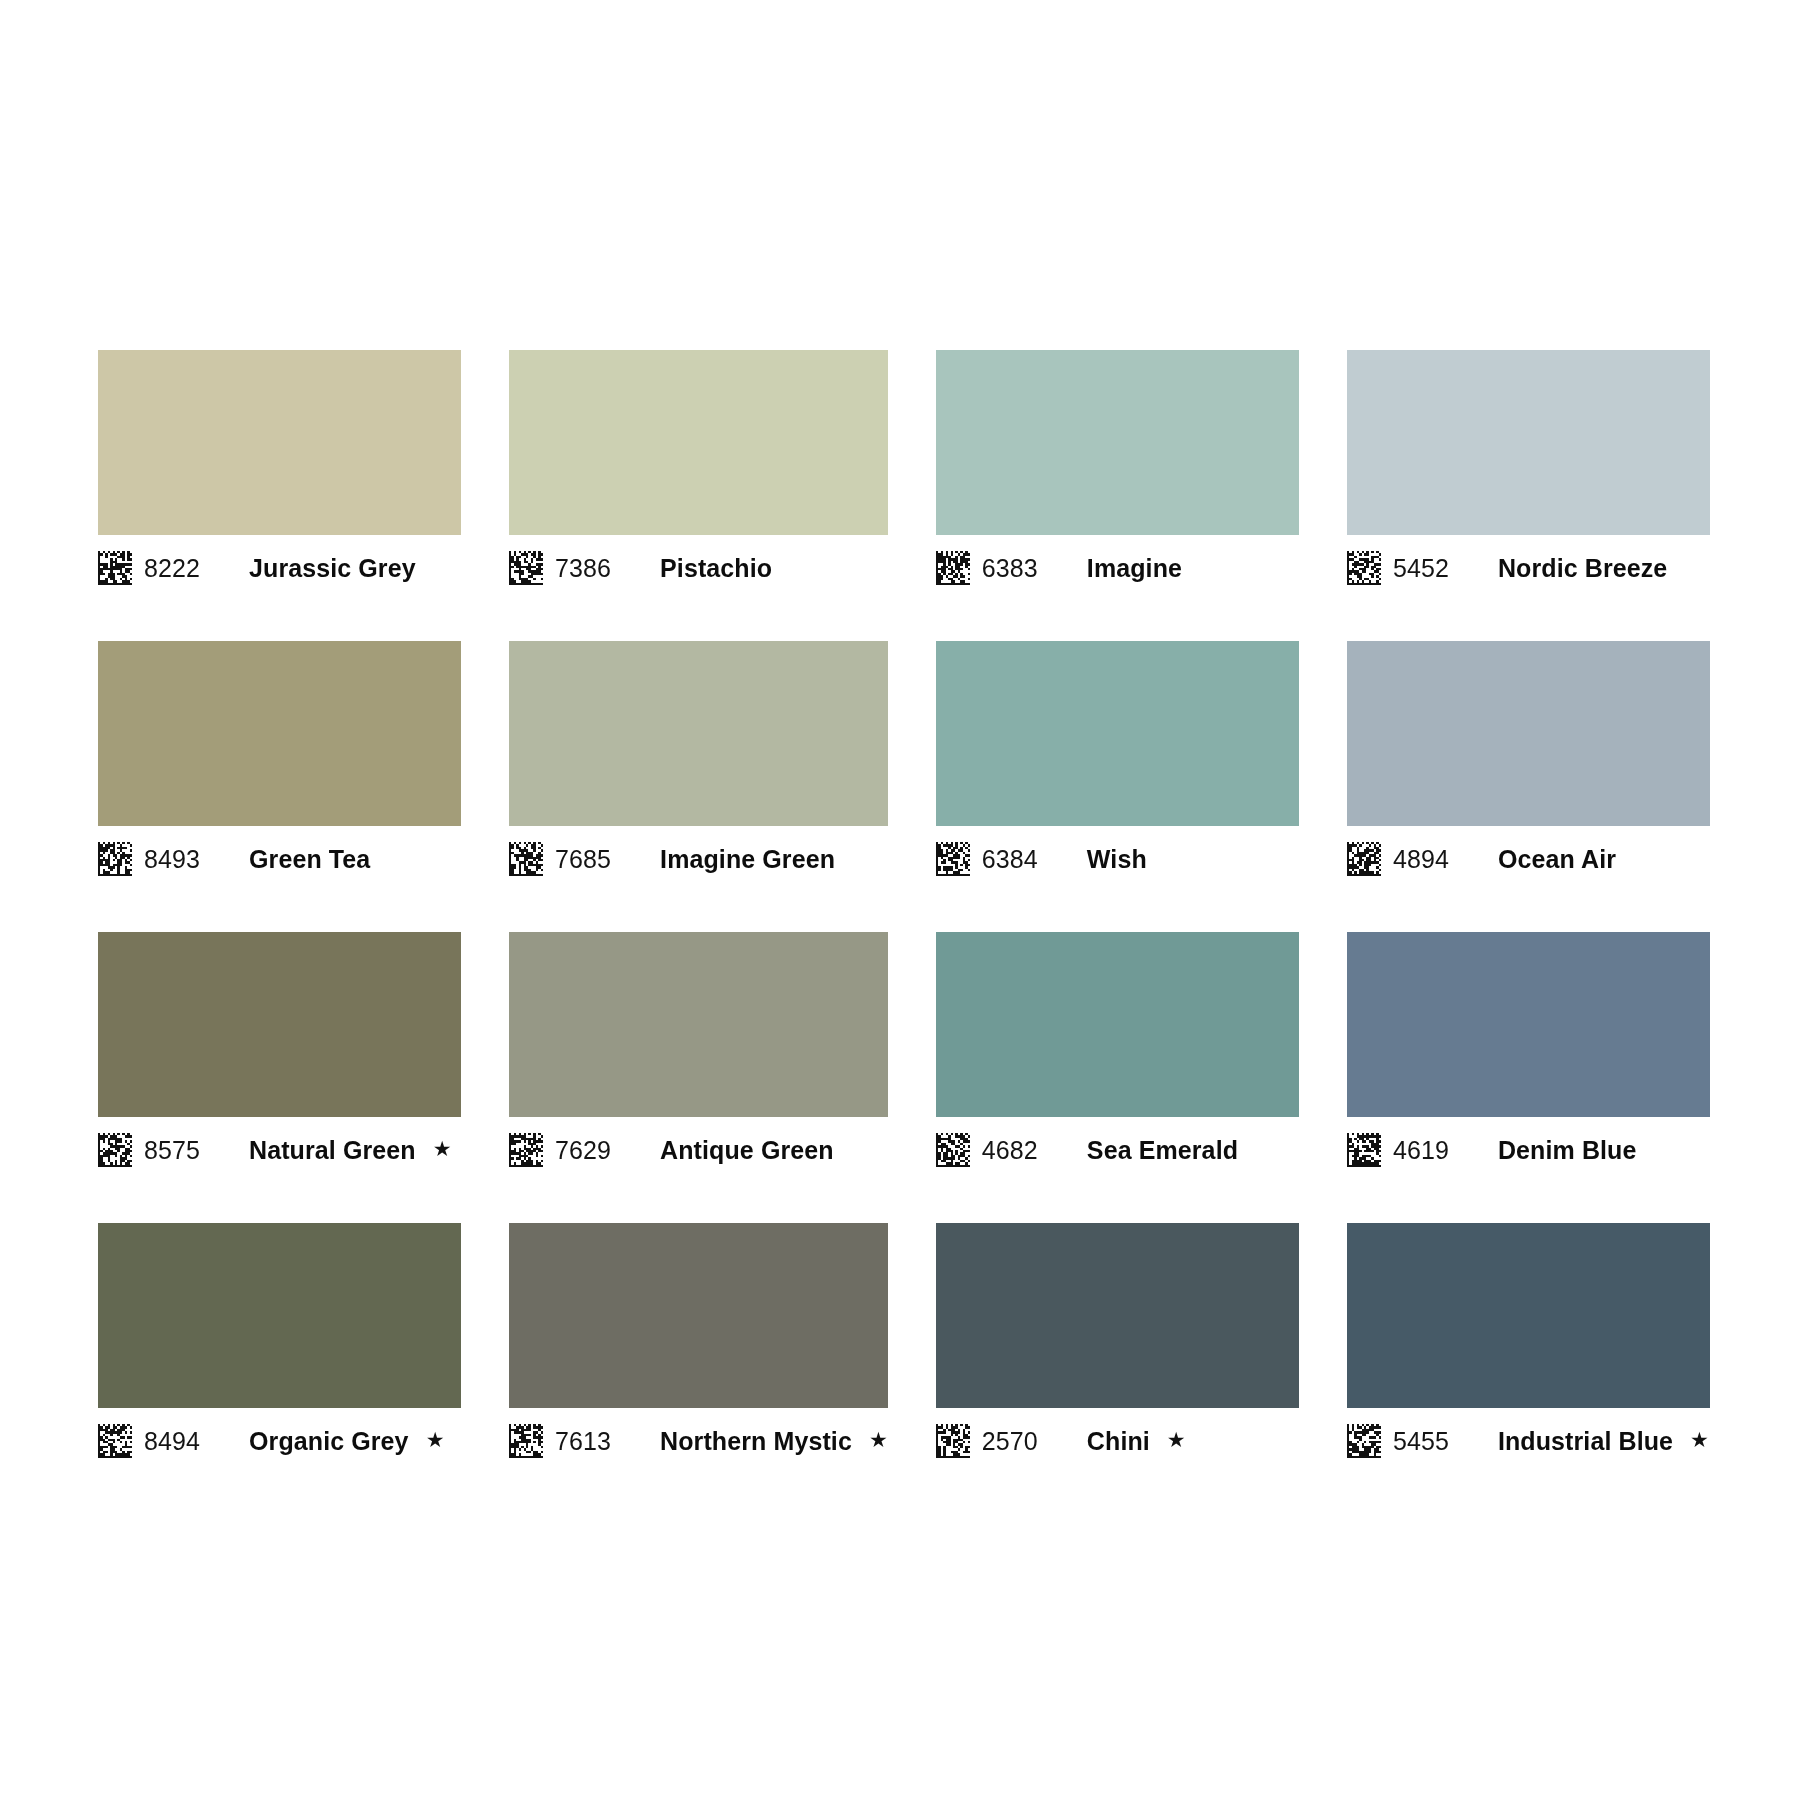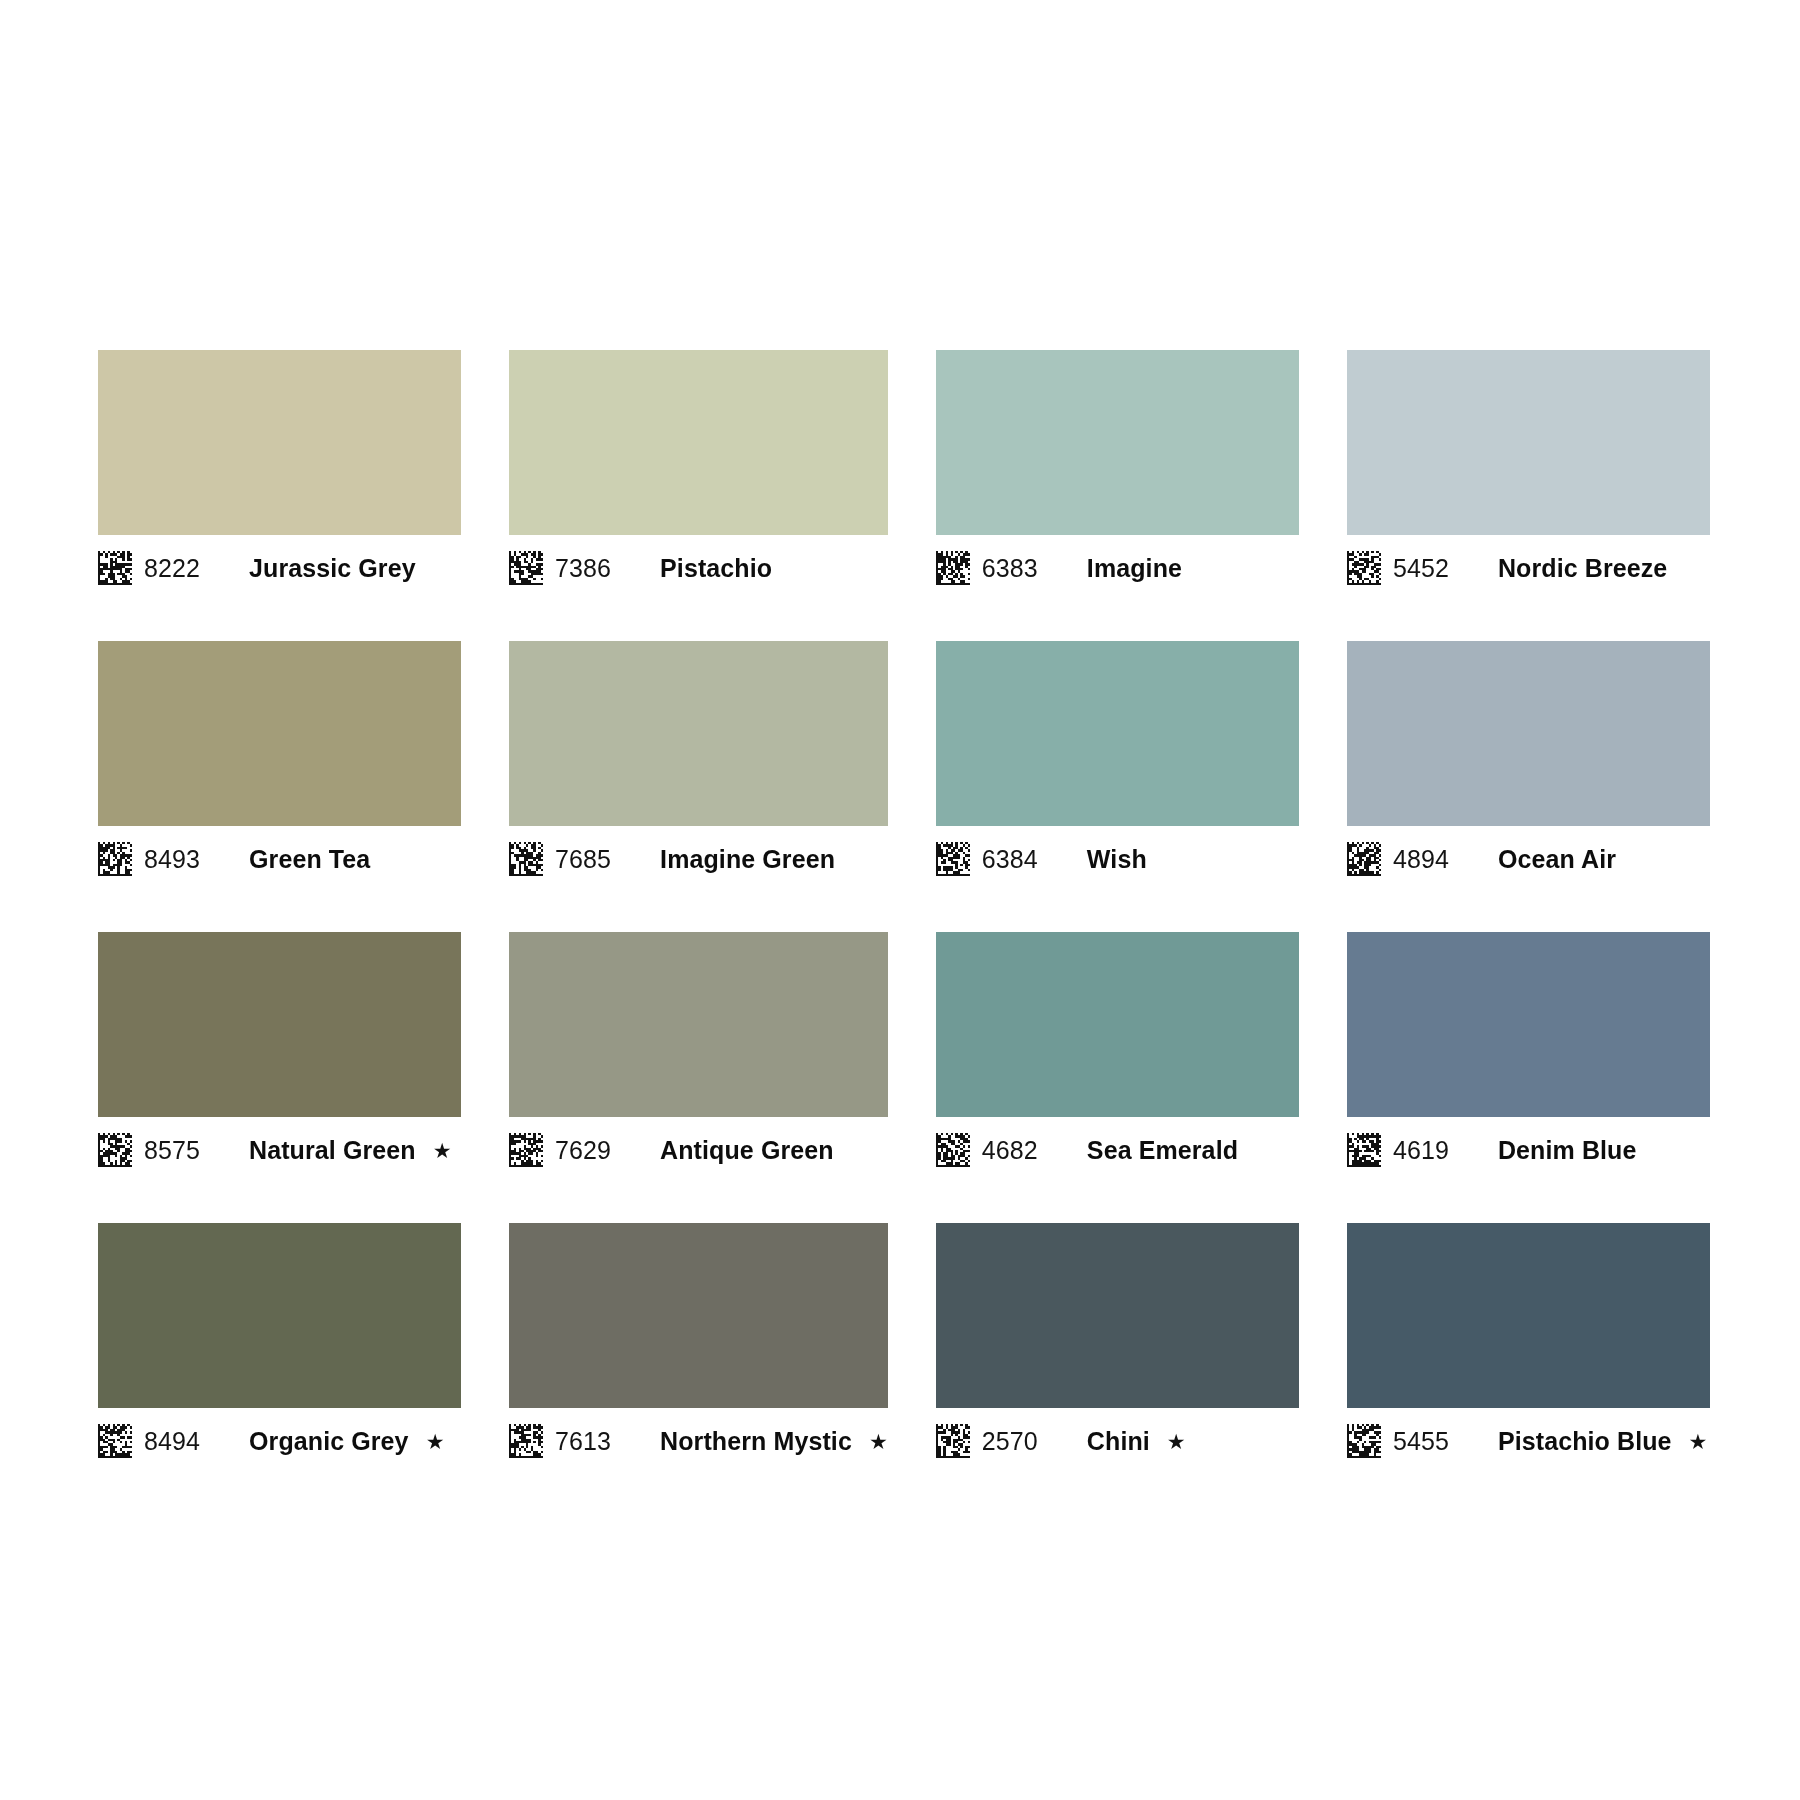--- a/index.html
+++ b/index.html
@@ -56,21 +56,21 @@
     flex: 0 0 34px;
     display: block;
   }
 
   .label-text {
     font-size: 25px;
     color: #111111;
     letter-spacing: 0.1px;
     line-height: 1;
     display: flex;
-    align-items: center;
+    align-items: flex-start;
     gap: 9px;
   }
 
   .code {
     font-weight: 400;
     color: #141414;
   }
 
   .cname {
     font-weight: 700;
@@ -2181,19 +2181,19 @@
               <rect x="16" y="26" width="2" height="2"></rect>
               <rect x="18" y="26" width="2" height="2"></rect>
               <rect x="20" y="26" width="2" height="2"></rect>
               <rect x="22" y="26" width="2" height="2"></rect>
               <rect x="24" y="26" width="2" height="2"></rect>
               <rect x="26" y="26" width="2" height="2"></rect>
             </g>
           </svg>
           <span class="label-text">
             <span class="code">5455</span>
-            <span class="cname">Pistachio Blue</span>
+            <span class="cname">Industrial Blue</span>
             <span class="star">★</span>
           </span>
         </div>
       </div>
     </div>
 </div>
 
 </body></html>

